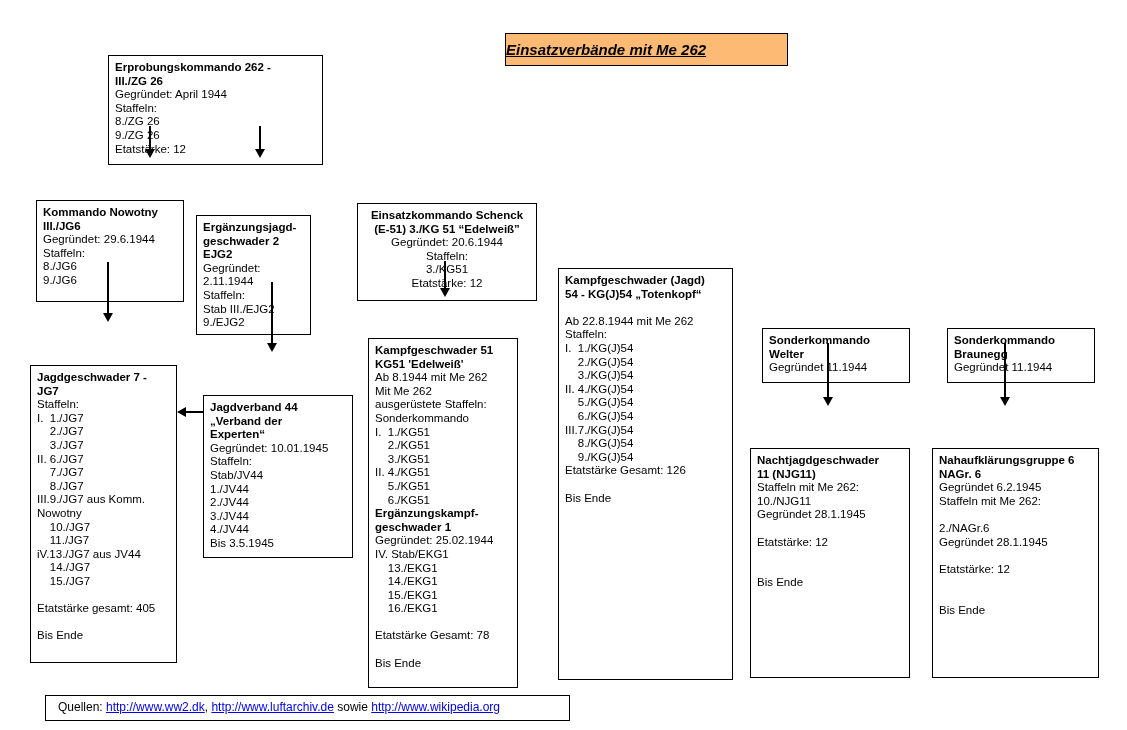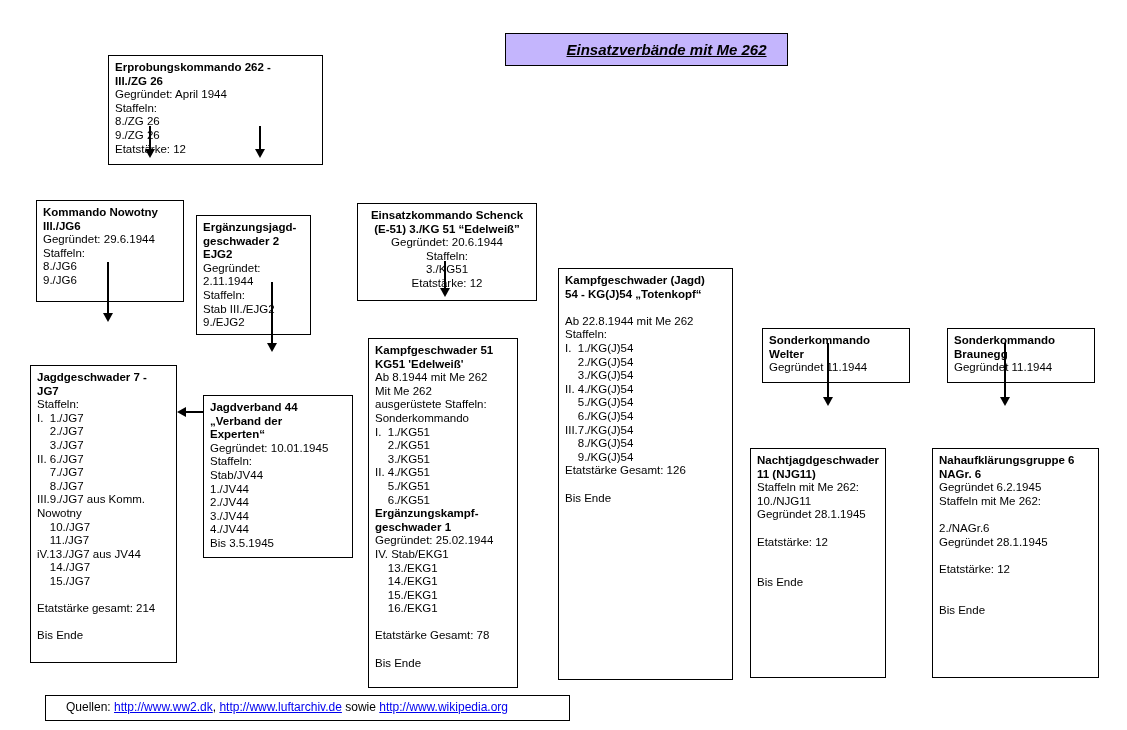--- a/index.html
+++ b/index.html
@@ -24,26 +24,25 @@
   .line {
     font-size: 11.5px;
     line-height: 13.6px;
     min-height: 13.6px;
     white-space: pre-wrap;
   }
   .line.bold { font-weight: bold; }
   .title-box {
     position: absolute;
     border: 1px solid #000000;
-    background: #c4b5fd;
+    background: #fdba74;
     box-sizing: border-box;
     display: flex;
     align-items: center;
-    justify-content: center;
-    padding-left: 40px;
+    justify-content: flex-start;
   }
   .title-text {
     font-size: 15px;
     font-weight: bold;
     font-style: italic;
     text-decoration: underline;
     white-space: nowrap;
   }
   .vline { position: absolute; width: 2px; background: #000000; }
   .hline { position: absolute; height: 2px; background: #000000; }
@@ -57,21 +56,21 @@
     position: absolute; width: 0; height: 0;
     border-top: 5px solid transparent;
     border-bottom: 5px solid transparent;
     border-right: 9px solid #000000;
   }
   .sources-box {
     position: absolute;
     border: 1px solid #000000;
     background: #ffffff;
     box-sizing: border-box;
-    padding: 4px 20px;
+    padding: 4px 12px;
     font-size: 12px;
     white-space: nowrap;
   }
   .sources-box a.link {
     color: #0000EE;
     text-decoration: underline;
     cursor: pointer;
   }
 </style>
 </head>
@@ -165,21 +164,21 @@
       <div class="line">    7./JG7</div>
       <div class="line">    8./JG7</div>
       <div class="line">III.9./JG7 aus Komm.</div>
       <div class="line">Nowotny</div>
       <div class="line">    10./JG7</div>
       <div class="line">    11./JG7</div>
       <div class="line">iV.13./JG7 aus JV44</div>
       <div class="line">    14./JG7</div>
       <div class="line">    15./JG7</div>
       <div class="line">&nbsp;</div>
-      <div class="line">Etatstärke gesamt: 214</div>
+      <div class="line">Etatstärke gesamt: 405</div>
       <div class="line">&nbsp;</div>
       <div class="line">Bis Ende</div>
     </div>
 
   <div class="box" style="left:203px; top:355px; width:150px; height:163px;">
       <div class="line bold">Jagdverband 44</div>
       <div class="line bold">„Verband der</div>
       <div class="line bold">Experten“</div>
       <div class="line">Gegründet: 10.01.1945</div>
       <div class="line">Staffeln:</div>
@@ -211,21 +210,21 @@
       <div class="line">    13./EKG1</div>
       <div class="line">    14./EKG1</div>
       <div class="line">    15./EKG1</div>
       <div class="line">    16./EKG1</div>
       <div class="line">&nbsp;</div>
       <div class="line">Etatstärke Gesamt: 78</div>
       <div class="line">&nbsp;</div>
       <div class="line">Bis Ende</div>
     </div>
 
-  <div class="box" style="left:750px; top:408px; width:136px; height:230px;">
+  <div class="box" style="left:750px; top:408px; width:160px; height:230px;">
       <div class="line bold">Nachtjagdgeschwader</div>
       <div class="line bold">11 (NJG11)</div>
       <div class="line">Staffeln mit Me 262:</div>
       <div class="line">10./NJG11</div>
       <div class="line">Gegründet 28.1.1945</div>
       <div class="line">&nbsp;</div>
       <div class="line">Etatstärke: 12</div>
       <div class="line">&nbsp;</div>
       <div class="line">&nbsp;</div>
       <div class="line">Bis Ende</div>

